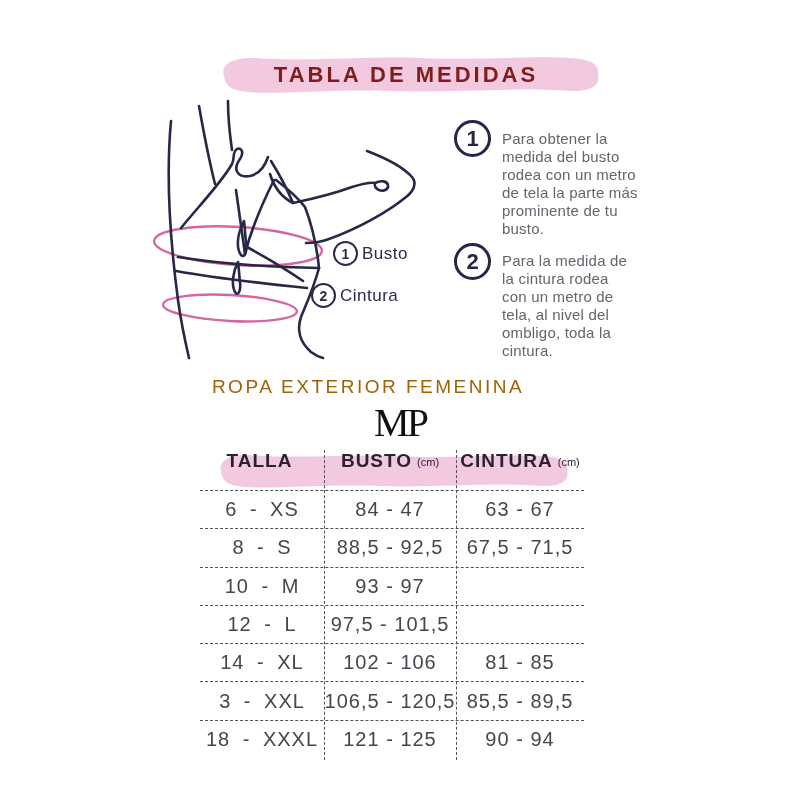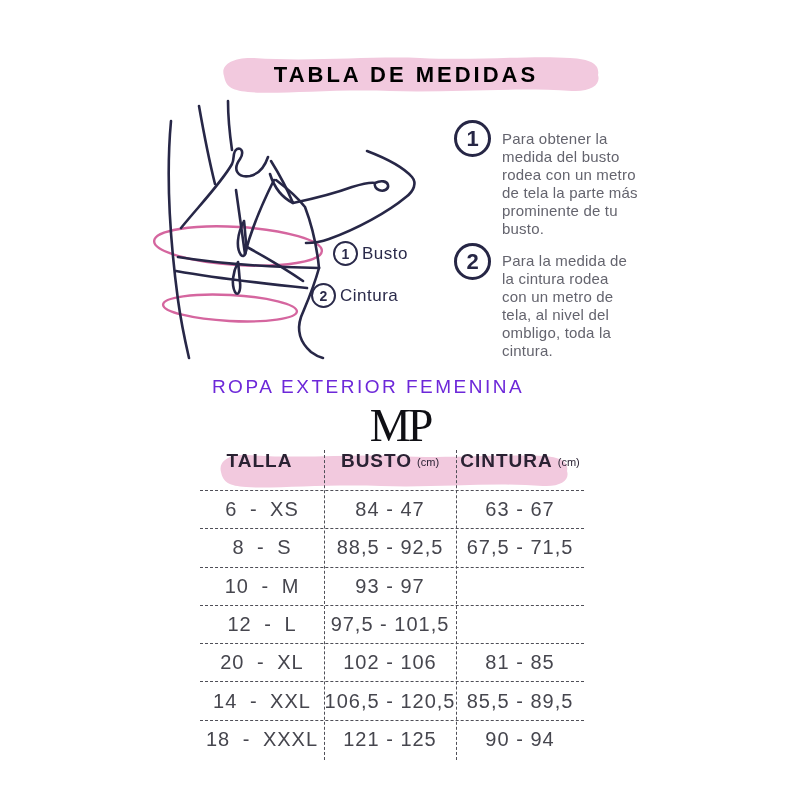--- a/index.html
+++ b/index.html
@@ -6,21 +6,21 @@
   .canvas{
     position:relative;width:800px;height:800px;background:#ffffff;overflow:hidden;
     font-family:"Liberation Sans",sans-serif;
   }
   
   .title-wrap{position:absolute;left:200px;top:54px;width:412px;height:42px;}
   .title-wrap svg{position:absolute;left:0;top:0;}
   .title-text{
     position:absolute;left:0;top:0;width:100%;height:100%;
     display:flex;align-items:center;justify-content:center;
-    font-size:22px;font-weight:bold;letter-spacing:3px;color:#000000;
+    font-size:22px;font-weight:bold;letter-spacing:3px;color:#7f1d1d;
   }
   
   .figure{position:absolute;left:140px;top:95px;}
   .figure path{fill:none;stroke:#272747;stroke-width:2.6;stroke-linecap:round;stroke-linejoin:round;}
   .figure ellipse{fill:none;stroke-width:2.4;}
   .fig-label{position:absolute;display:flex;align-items:center;gap:4px;color:#2a2a4a;}
   .mini-circle{
     width:21px;height:21px;border:2px solid #2a2a4a;border-radius:50%;
     display:flex;align-items:center;justify-content:center;
     font-size:14px;font-weight:600;flex:0 0 auto;
@@ -32,25 +32,25 @@
     display:flex;align-items:center;justify-content:center;
     font-size:22px;font-weight:bold;color:#262645;box-sizing:border-box;
   }
   .inst-text{
     position:absolute;width:150px;font-size:15px;line-height:18px;
     color:#64646e;letter-spacing:0.2px;white-space:pre-line;
   }
   
   .heading{
     position:absolute;left:0;top:376px;width:736px;text-align:center;
-    font-size:19px;letter-spacing:2.5px;color:#6d28d9;
+    font-size:19px;letter-spacing:2.5px;color:#a16207;
   }
   .logo{
     position:absolute;left:0;top:399px;width:800px;text-align:center;
-    font-family:"Liberation Serif",serif;font-size:46px;letter-spacing:-3px;color:#0f0f14;
+    font-family:"Liberation Serif",serif;font-size:40px;letter-spacing:-3px;color:#0f0f14;
   }
   
   .size-table{position:absolute;left:200px;top:450px;width:384px;height:312px;}
   .header-blob{position:absolute;left:1px;top:2px;}
   .thead{
     position:absolute;left:0;top:0;width:384px;height:40px;
     display:grid;grid-template-columns:124px 132px 128px;
   }
   .th{
     display:flex;align-items:flex-start;justify-content:center;gap:5px;
@@ -170,26 +170,26 @@
       </div>
       <div class="tr">
         <div class="td talla">10 - M</div>
         <div class="td">93 - 97</div>
       </div>
       <div class="tr">
         <div class="td talla">12 - L</div>
         <div class="td">97,5 - 101,5</div>
       </div>
       <div class="tr">
-        <div class="td talla">20 - XL</div>
+        <div class="td talla">14 - XL</div>
         <div class="td">102 - 106</div>
         <div class="td">81 - 85</div>
       </div>
       <div class="tr">
-        <div class="td talla">14 - XXL</div>
+        <div class="td talla">3 - XXL</div>
         <div class="td">106,5 - 120,5</div>
         <div class="td">85,5 - 89,5</div>
       </div>
       <div class="tr">
         <div class="td talla">18 - XXXL</div>
         <div class="td">121 - 125</div>
         <div class="td">90 - 94</div>
       </div>
     </div>
 

